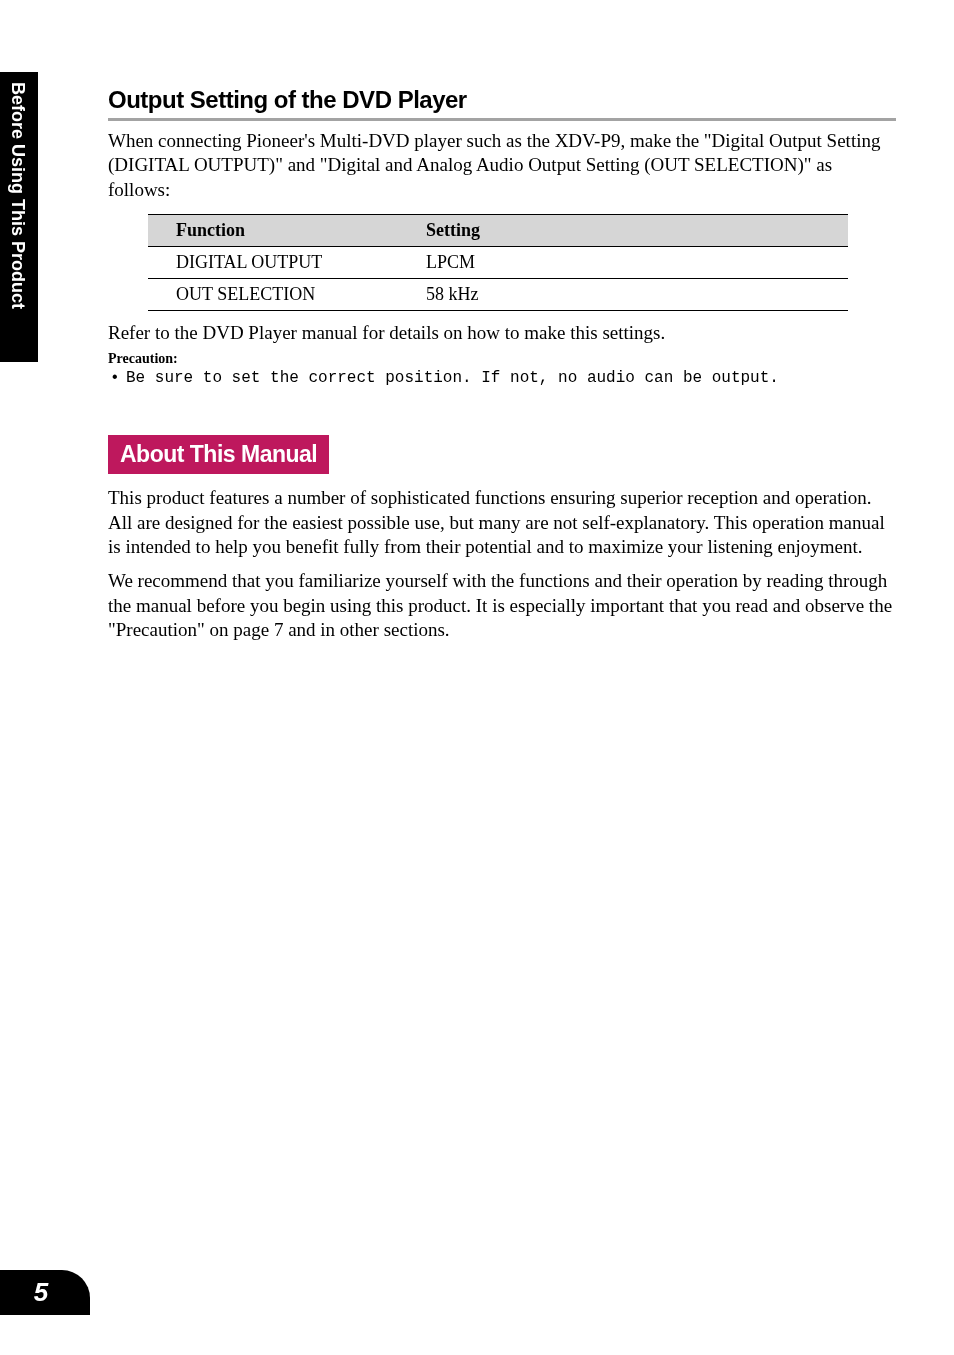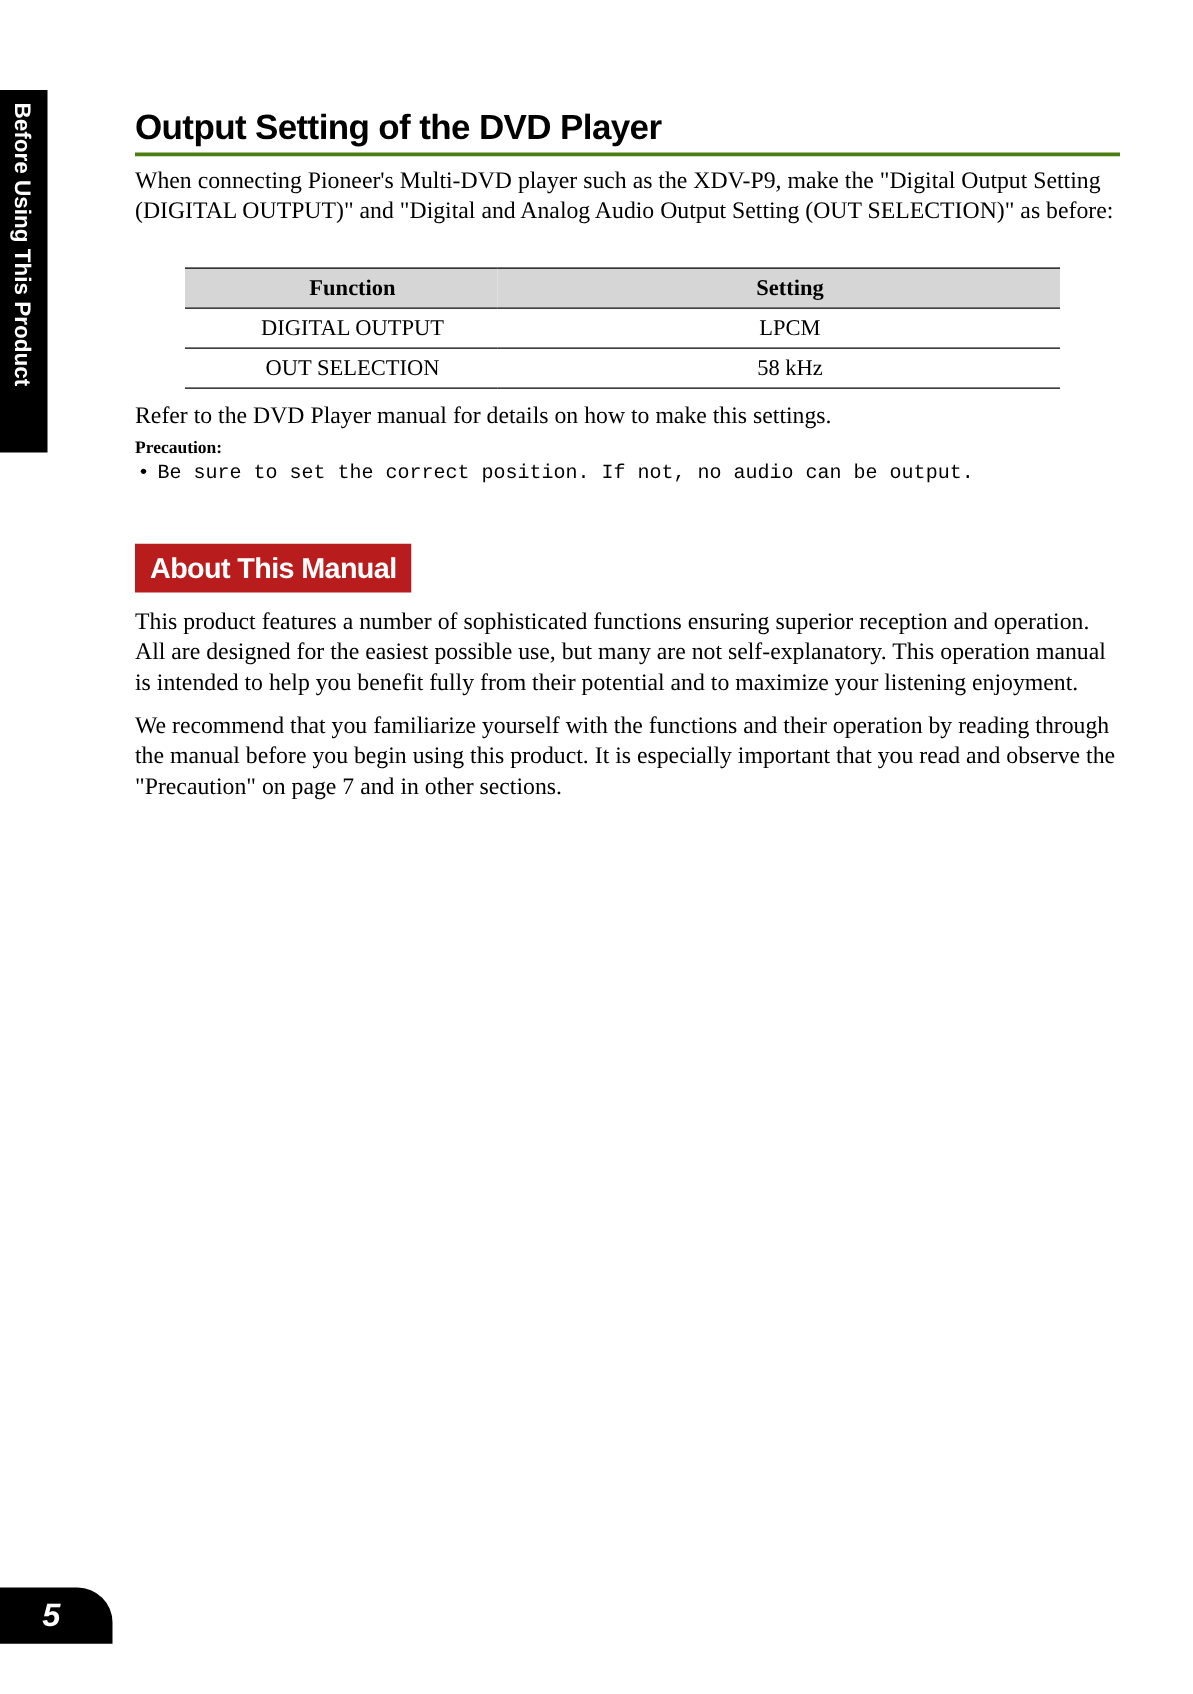--- a/index.html
+++ b/index.html
@@ -44,38 +44,37 @@
     }
     .content {
       position: absolute;
       left: 108px;
       top: 86px;
       width: 788px;
     }
     .section-title {
       font-family: Arial, Helvetica, sans-serif;
       font-weight: 800;
-      font-size: 28px;
+      font-size: 24px;
       color: #000;
-      border-bottom: 3px solid #4d7c0f;
+      border-bottom: 3px solid #a3a3a3;
       padding-bottom: 4px;
       margin-bottom: 8px;
       letter-spacing: -0.5px;
     }
     .body-text {
       font-size: 19px;
       line-height: 1.28;
       color: #000;
       margin-bottom: 10px;
     }
     .settings-table {
-      margin: 32px 0 10px 40px;
+      margin: 12px 0 10px 40px;
       width: 700px;
       border-collapse: collapse;
-      text-align: center;
     }
     .settings-table tr.header-row {
       background: #d6d6d6;
     }
     .settings-table tr.header-row td {
       border-top: 1px solid #000;
       border-bottom: 1px solid #000;
     }
     .settings-table td {
       padding: 5px 10px 5px 28px;
@@ -107,21 +106,21 @@
       padding-left: 18px;
       font-family: Liberation Mono, monospace;
     }
     .bullet-list li::before {
       content: "•";
       position: absolute;
       left: 2px;
       top: 0;
     }
     .black-heading-bar {
-      background: #b91c1c;
+      background: #be185d;
       color: #fff;
       font-family: Arial, Helvetica, sans-serif;
       font-weight: 800;
       font-size: 23px;
       padding: 6px 12px;
       margin-top: 48px;
       margin-bottom: 12px;
       display: inline-block;
       letter-spacing: -0.5px;
     }
@@ -157,21 +156,21 @@
 
 <div class="side-tab">
   <div class="side-tab-black"></div>
   <div class="side-tab-text">Before Using This Product</div>
 </div>
 
 <div class="content">
 
   <h2 class="section-title">Output Setting of the DVD Player</h2>
 
-  <p class="body-text">When connecting Pioneer's Multi-DVD player such as the XDV-P9, make the "Digital Output Setting (DIGITAL OUTPUT)" and "Digital and Analog Audio Output Setting (OUT SELECTION)" as before:</p>
+  <p class="body-text">When connecting Pioneer's Multi-DVD player such as the XDV-P9, make the "Digital Output Setting (DIGITAL OUTPUT)" and "Digital and Analog Audio Output Setting (OUT SELECTION)" as follows:</p>
 
   <table class="settings-table">
     <tbody>
         <tr class="header-row">
       <td class="col-func">Function</td>
       <td>Setting</td>
     </tr>
     <tr class="data-row">
       <td class="col-func">DIGITAL OUTPUT</td>
       <td>LPCM</td>

